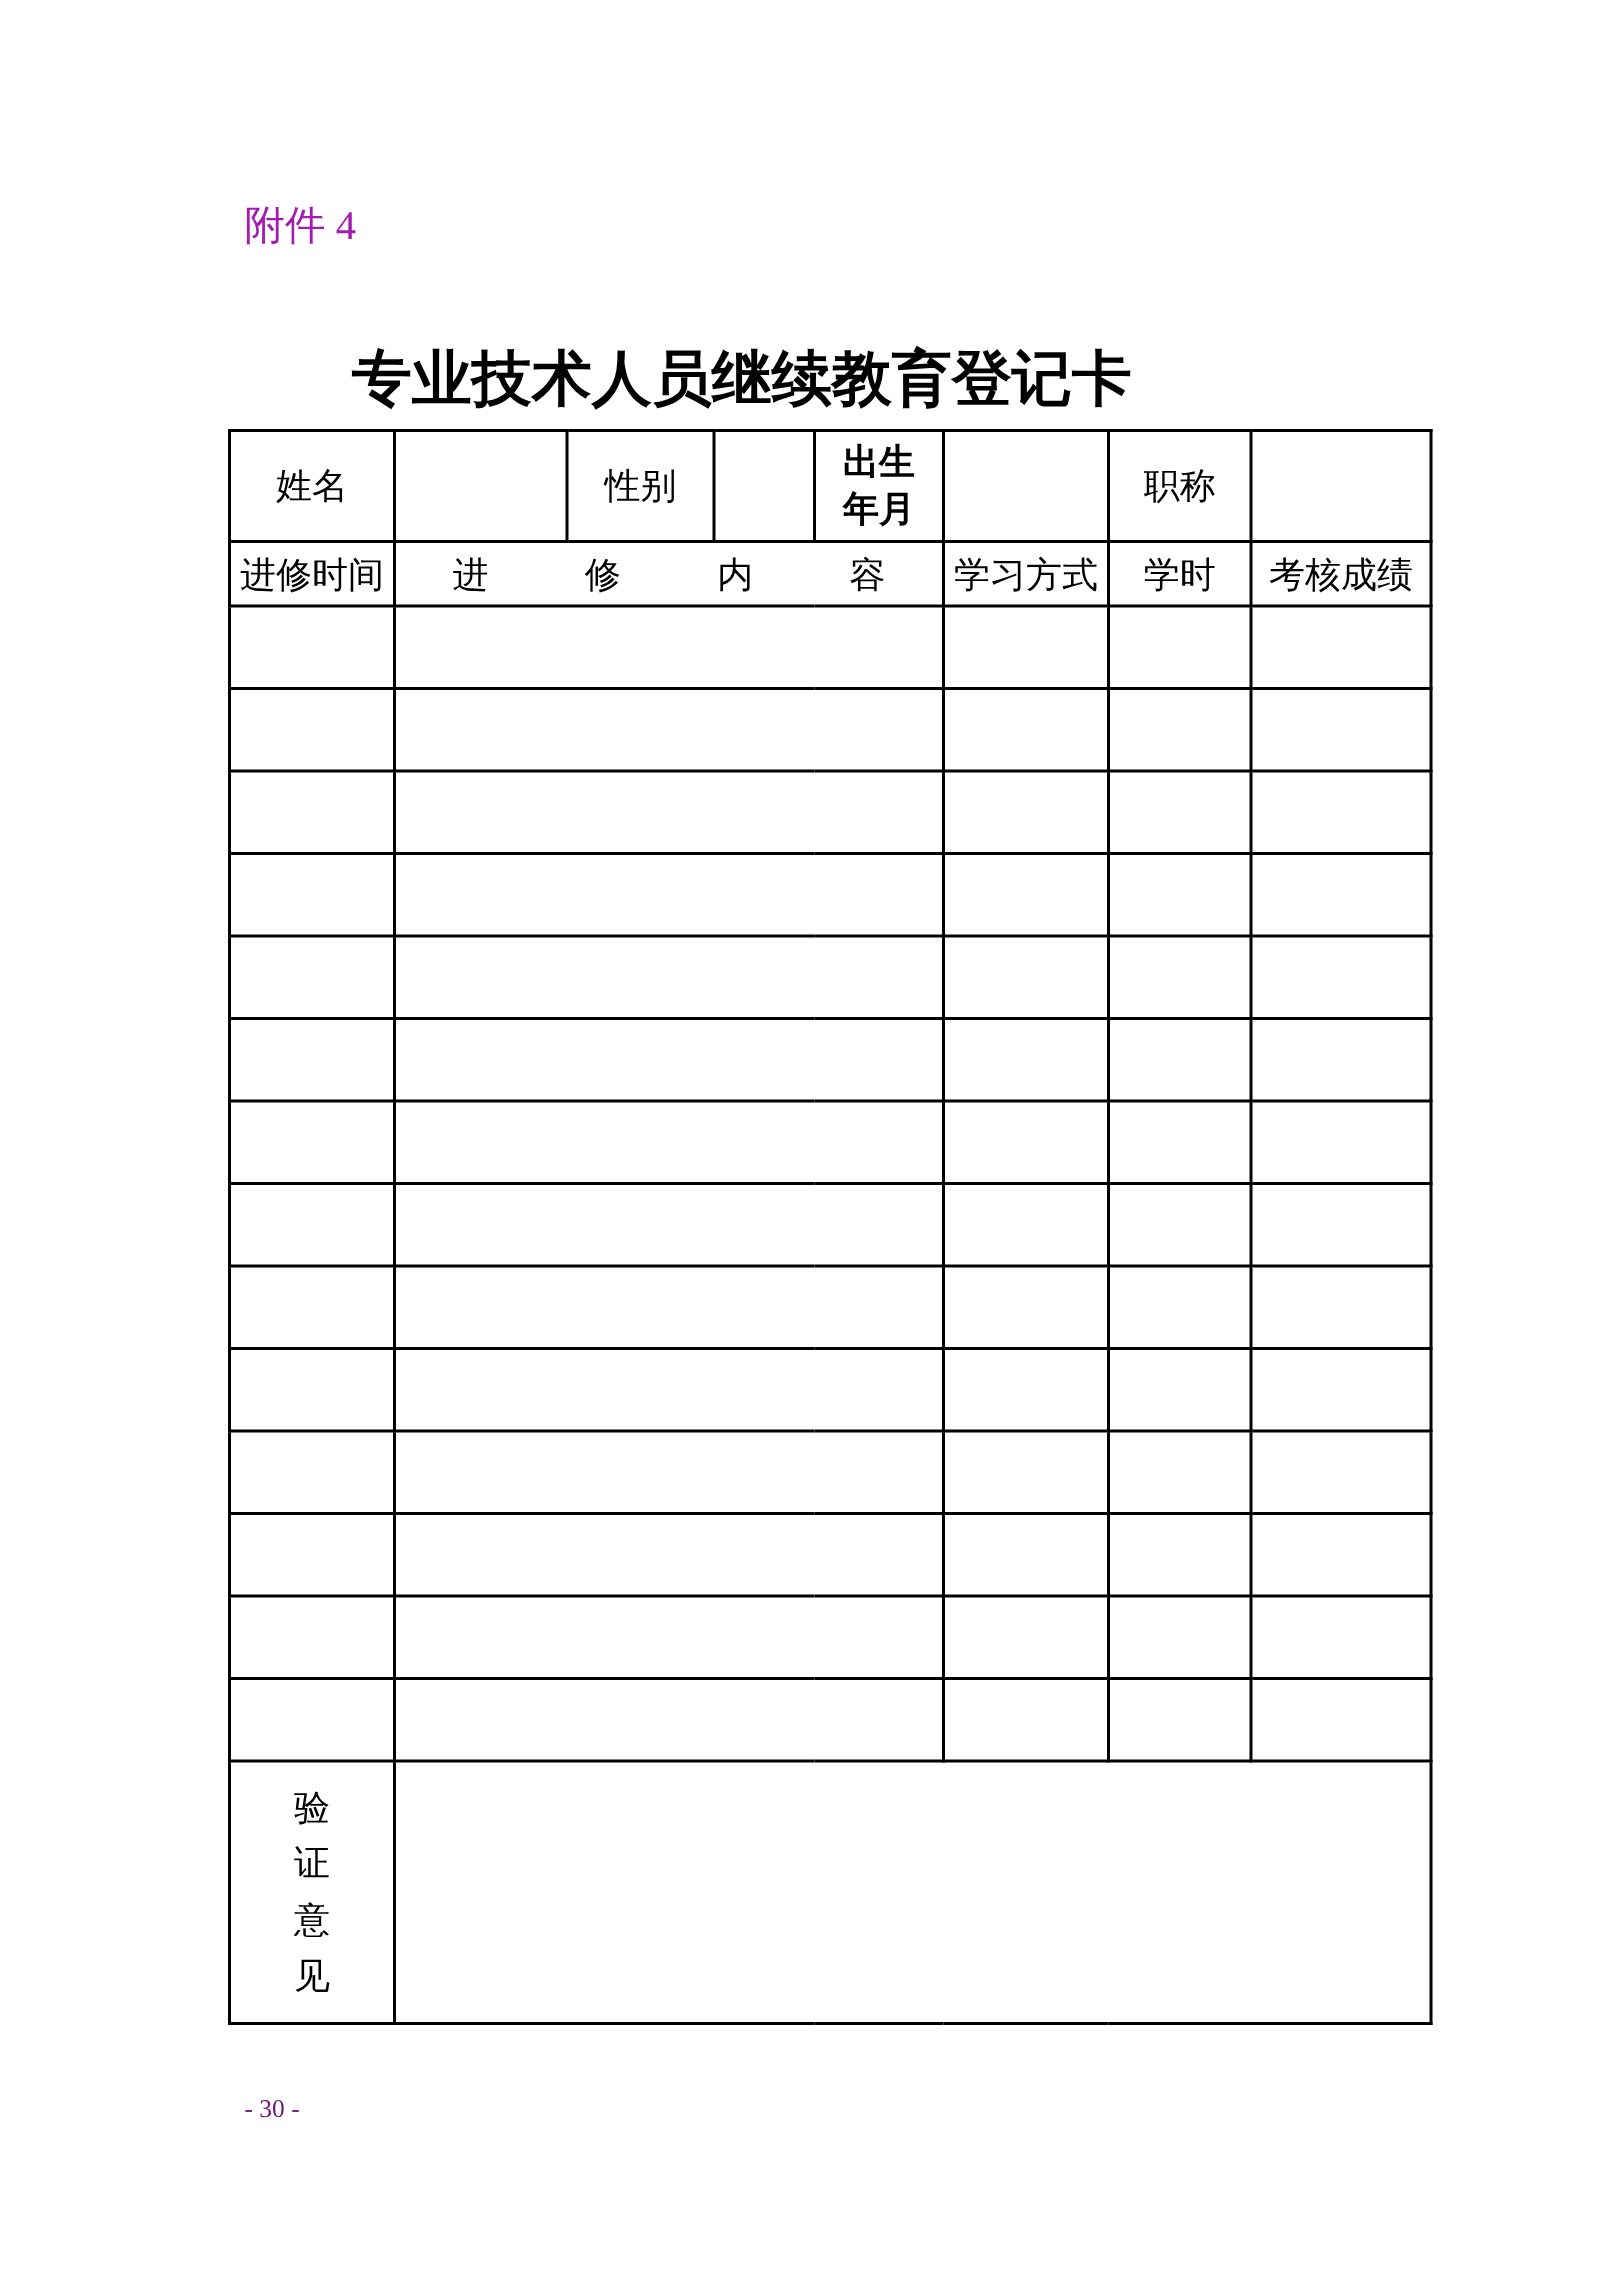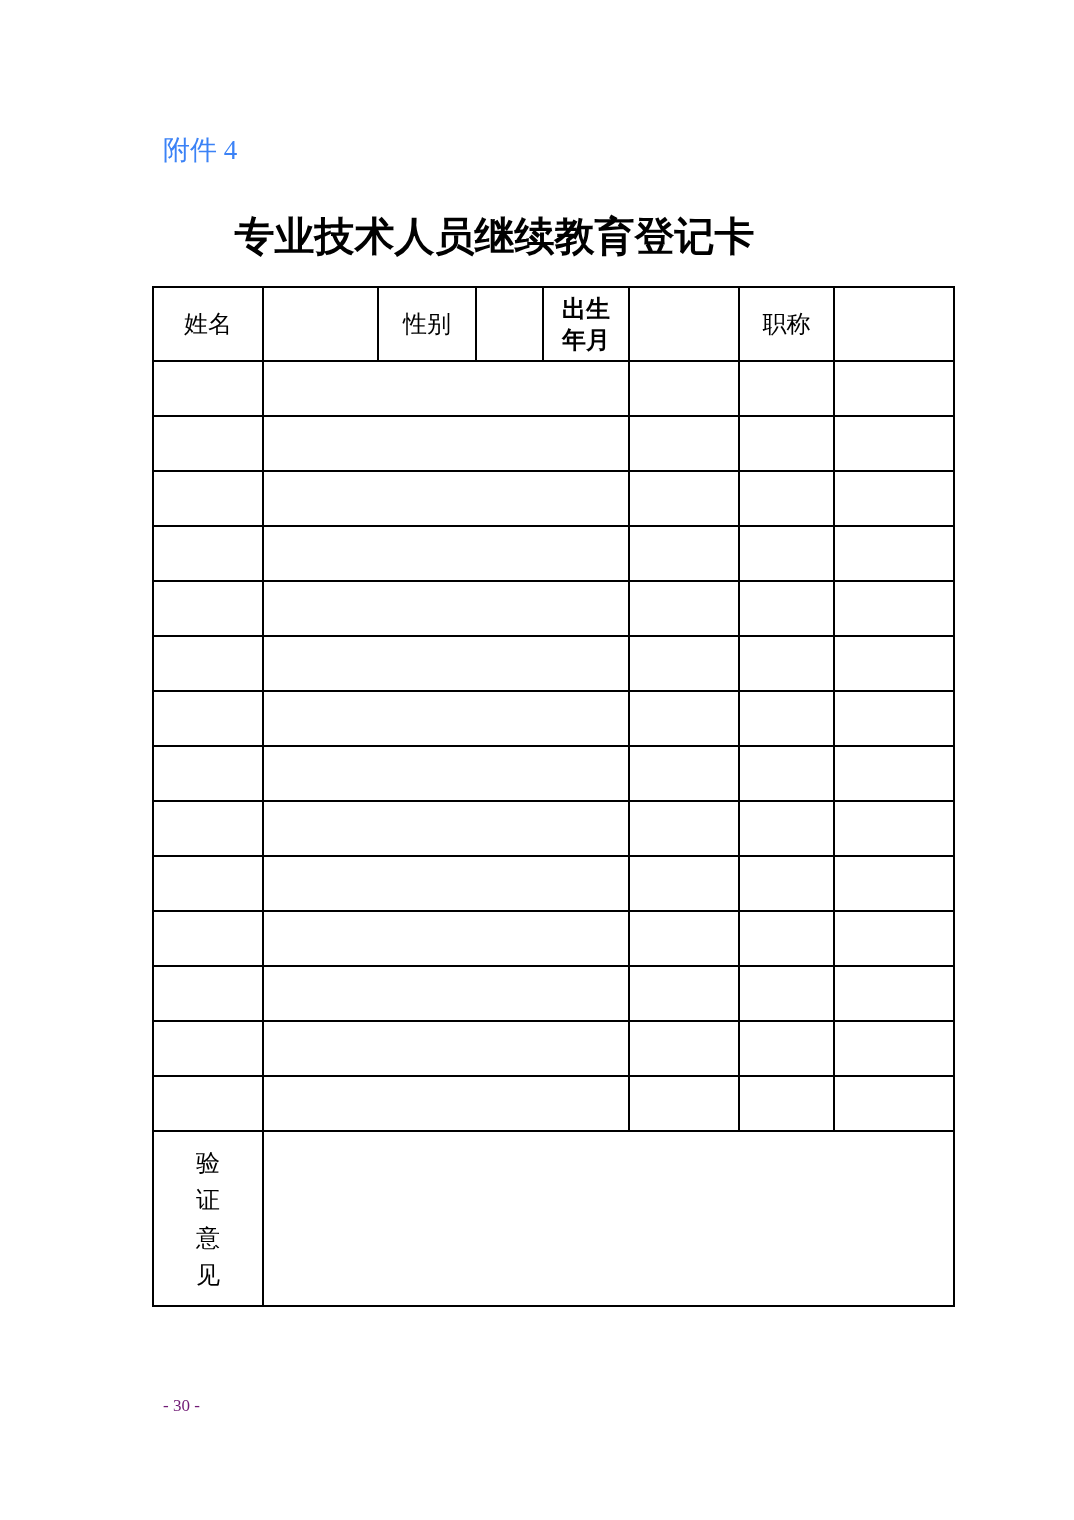--- a/index.html
+++ b/index.html
@@ -11,26 +11,26 @@
     font-family: "Liberation Sans", "DejaVu Sans", sans-serif;
     position: relative;
   }
   .attachment {
     position: absolute;
     left: 163px;
     top: 136px;
     font-family: "Liberation Serif", "DejaVu Serif", serif;
     font-size: 27px;
     line-height: 1.1;
-    color: #3b82f6;
+    color: #a21caf;
   }
   .doc-title {
     position: absolute;
     left: 0;
-    top: 187px;
+    top: 203px;
     width: 989px;
     text-align: center;
     font-family: "Liberation Serif", "DejaVu Serif", serif;
     font-weight: bold;
     font-size: 40px;
     line-height: 1.15;
     letter-spacing: 0px;
     color: #000;
   }
   table.reg-table {
@@ -89,20 +89,27 @@
       <td>姓名</td>
       <td></td>
       <td>性别</td>
       <td></td>
       <td class="multiline">出生
 年月</td>
       <td></td>
       <td>职称</td>
       <td></td>
     </tr>
+    <tr class="row-cols">
+      <td>进修时间</td>
+      <td colspan="4" class="spread">进 修 内 容</td>
+      <td>学习方式</td>
+      <td>学时</td>
+      <td>考核成绩</td>
+    </tr>
     <tr class="row-entry">
       <td></td>
       <td colspan="4"></td>
       <td></td>
       <td></td>
       <td></td>
     </tr>
       <tr class="row-entry">
       <td></td>
       <td colspan="4"></td>

